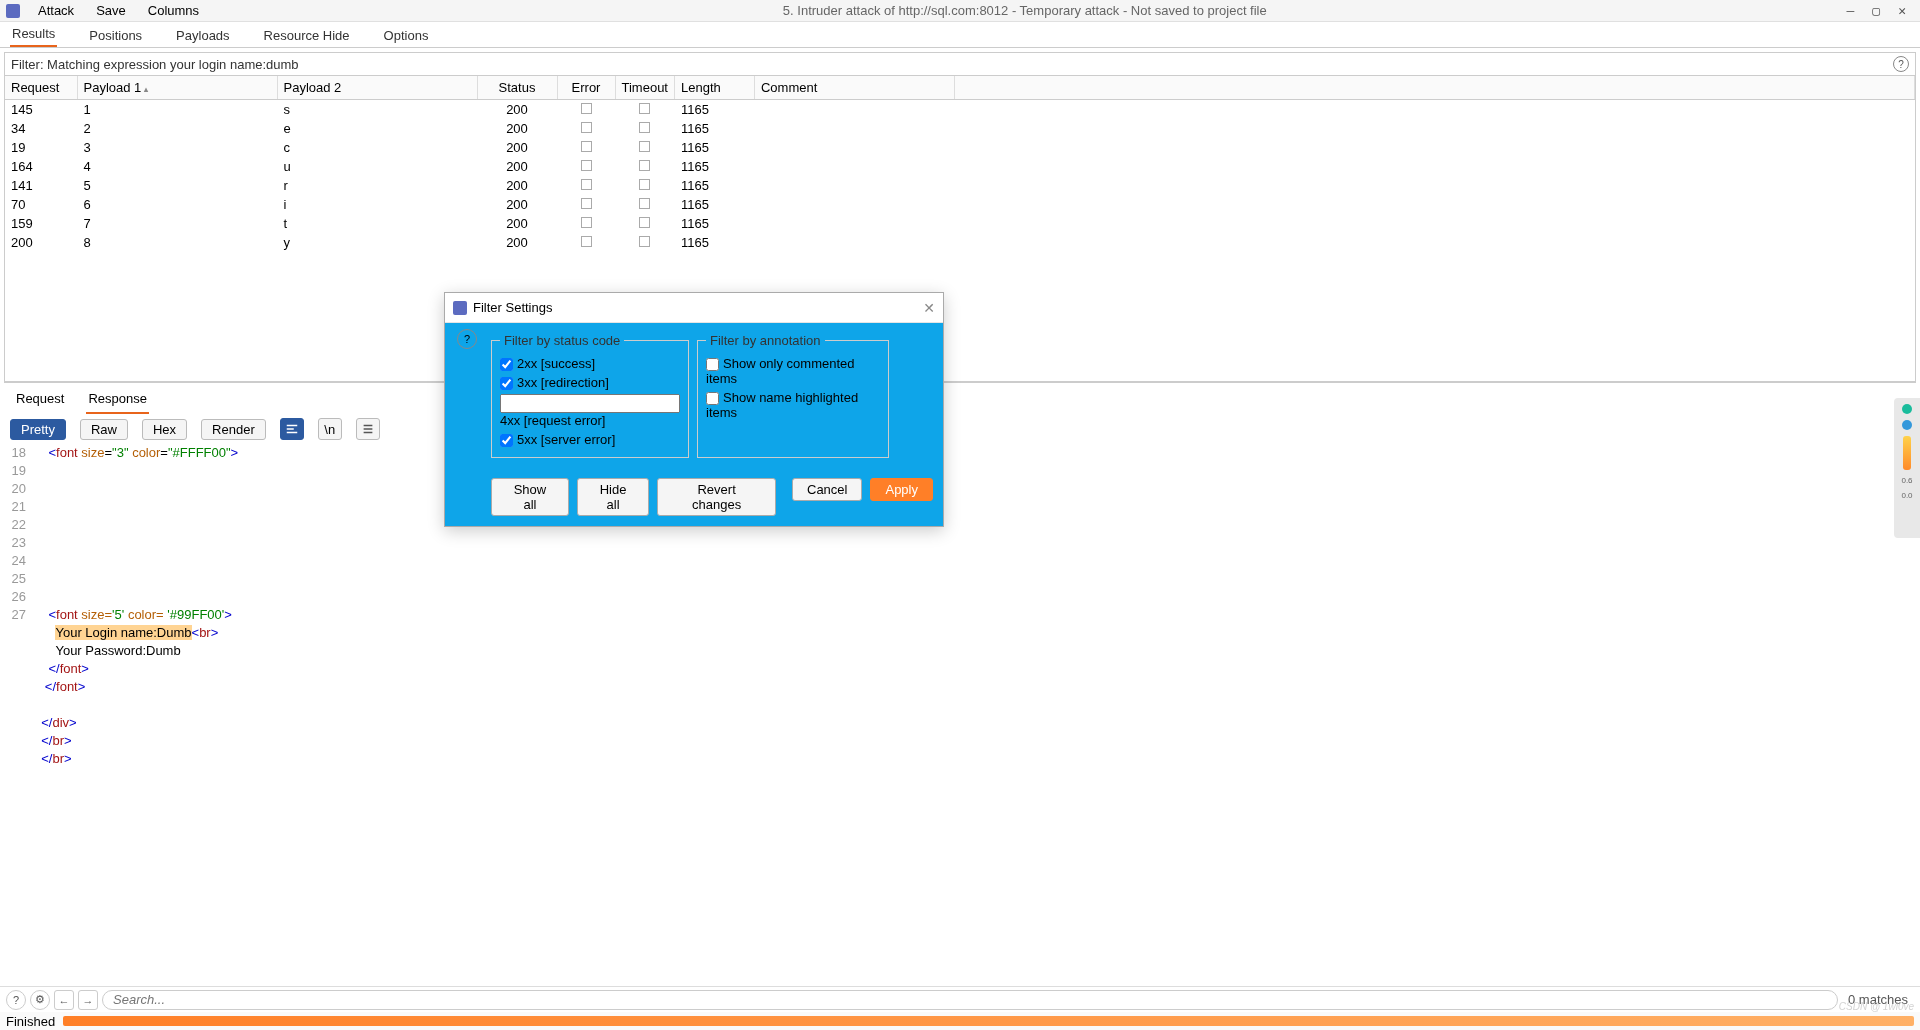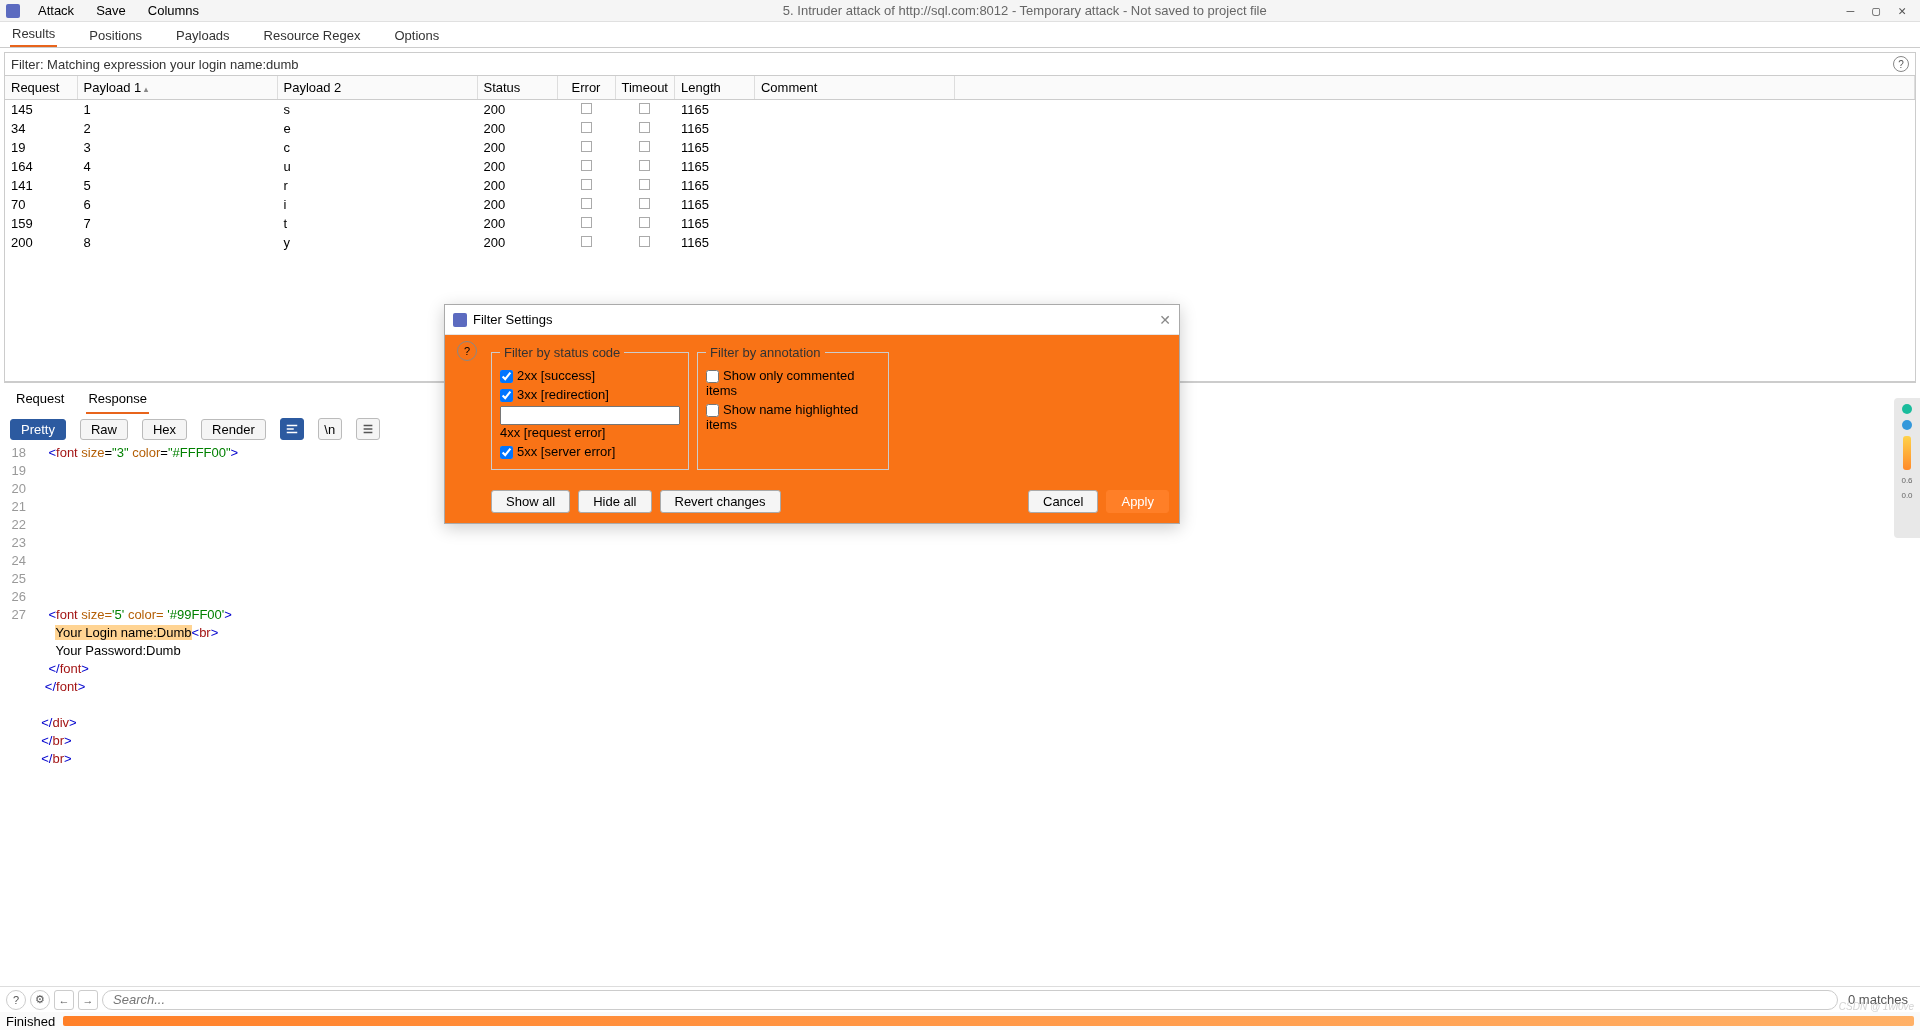--- a/index.html
+++ b/index.html
@@ -25,21 +25,21 @@
 .filter-bar .help-circle { width: 16px; height: 16px; border: 1px solid #888; border-radius: 50%; display: flex; align-items: center; justify-content: center; font-size: 10px; color: #555; }
 
 
 .results-area { margin: 0 4px; border: 1px solid #ccc; border-top: none; height: 306px; overflow: hidden; }
 .results-table { width: 100%; border-collapse: collapse; }
 .results-table th { text-align: left; font-weight: normal; padding: 4px 6px; border-right: 1px solid #ddd; border-bottom: 1px solid #ccc; background: #fafafa; }
 .results-table td { padding: 2px 6px; border-right: 1px solid transparent; }
 .results-table .col-request { width: 72px; }
 .results-table .col-p1 { width: 200px; }
 .results-table .col-p2 { width: 200px; }
-.results-table .col-status { width: 80px; text-align: left; }
+.results-table .col-status { width: 80px; text-align: center; }
 .results-table .col-error { width: 58px; text-align: center; }
 .results-table .col-timeout { width: 58px; text-align: center; }
 .results-table .col-length { width: 80px; }
 .results-table .col-comment { width: 200px; }
 .results-table th.sort-asc::after { content: " ▴"; color: #888; font-size: 9px; }
 .checkbox-cell { text-align: center; }
 .fake-checkbox { display: inline-block; width: 11px; height: 11px; border: 1px solid #aaa; background: #fff; }
 
 
 .lower-tabs { display: flex; gap: 20px; padding: 6px 10px 0 10px; border-top: 1px solid #ccc; margin: 0 4px; }
@@ -71,21 +71,21 @@
 .search-bar .sb-icon.square { border-radius: 3px; }
 .search-bar input { flex: 1; border: 1px solid #ccc; border-radius: 10px; padding: 2px 10px; height: 20px; font-style: italic; color: #0f766e; }
 .search-bar .matches { color: #555; padding: 0 6px; }
 
 
 .status-bar { position: absolute; bottom: 0; left: 0; right: 0; height: 18px; display: flex; align-items: center; padding: 0 6px; gap: 8px; background: #fafafa; }
 .status-bar .progress { flex: 1; height: 10px; background: linear-gradient(to right, #ff7f27, #ffb066); border-radius: 2px; }
 
 
 .dialog-overlay { position: absolute; top: 0; left: 0; right: 0; bottom: 0; pointer-events: none; }
-.dialog { position: absolute; left: 444px; top: 304px; width: 736px; background: #f97316; border: 1px solid #aaa; box-shadow: 0 4px 16px rgba(0,0,0,0.2); pointer-events: auto; }
+.dialog { position: absolute; left: 444px; top: 292px; width: 500px; background: #0ea5e9; border: 1px solid #aaa; box-shadow: 0 4px 16px rgba(0,0,0,0.2); pointer-events: auto; }
 .dialog-title { height: 30px; display: flex; align-items: center; padding: 0 8px; background: #fff; border-bottom: 1px solid #e5e5e5; }
 .dialog-title .dicon { width: 14px; height: 14px; background: #5c6bc0; border-radius: 2px; margin-right: 6px; }
 .dialog-title .dclose { margin-left: auto; color: #888; cursor: pointer; font-size: 14px; }
 .dialog-body { padding: 10px 10px 10px 10px; position: relative; }
 .dialog-help { position: absolute; left: 12px; top: 6px; width: 20px; height: 20px; border: 1px solid #888; border-radius: 50%; display: flex; align-items: center; justify-content: center; font-size: 11px; }
 .filter-groups { display: flex; gap: 8px; margin-left: 36px; }
 fieldset.fg { border: 1px solid #ccc; padding: 6px 8px 8px 8px; }
 fieldset.fg legend { padding: 0 4px; color: #333; }
 .fg-search { width: 240px; }
 .fg-status { width: 138px; }
@@ -122,21 +122,21 @@
     <span>—</span>
     <span>▢</span>
     <span>✕</span>
   </div>
 </div>
 
 <div class="tabs-row">
   <div class="tab active">Results</div>
   <div class="tab">Positions</div>
   <div class="tab">Payloads</div>
-  <div class="tab">Resource Regex</div>
+  <div class="tab">Resource Hide</div>
   <div class="tab">Options</div>
 </div>
 
 <div class="filter-bar">
   <span class="filter-text">Filter: Matching expression your login name:dumb</span>
   <span class="help-circle">?</span>
 </div>
 
 <div class="results-area">
   <table class="results-table">

